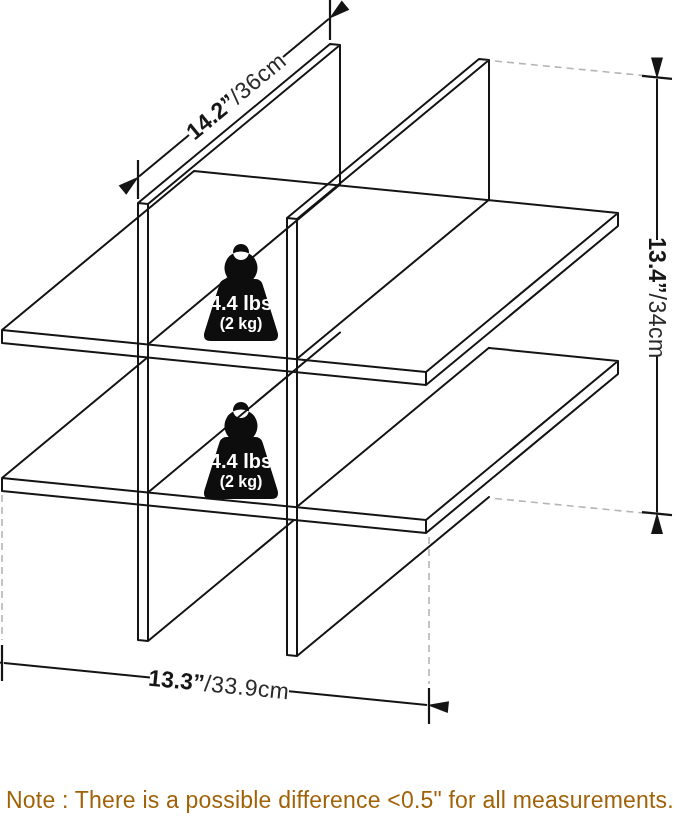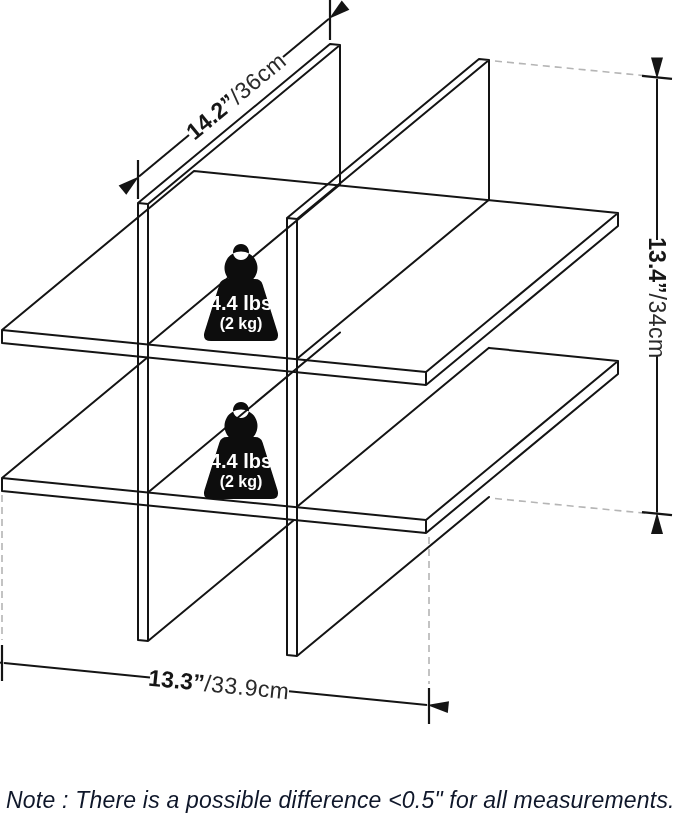--- a/index.html
+++ b/index.html
@@ -9,21 +9,21 @@
   .struct{fill:none;stroke:#141414;stroke-width:2;stroke-linecap:round;stroke-linejoin:round;}
   .dashed{fill:none;stroke:#b5b5b5;stroke-width:1.6;stroke-dasharray:7 5;stroke-linecap:butt;}
   .dimline{fill:none;stroke:#141414;stroke-width:2;stroke-linecap:butt;}
   .tick{fill:none;stroke:#141414;stroke-width:2.2;stroke-linecap:butt;}
   .dim-num{font-family:"Liberation Sans",sans-serif;font-weight:bold;font-size:23px;fill:#161616;}
   .dim-unit{font-family:"Liberation Sans",sans-serif;font-weight:normal;font-size:23px;fill:#2a2a2a;letter-spacing:0.5px;}
   .badge-shape{stroke:none;}
   .w1{font-family:"Liberation Sans",sans-serif;font-weight:bold;font-size:20px;fill:#ffffff;}
   .w2{font-family:"Liberation Sans",sans-serif;font-weight:bold;font-size:16px;fill:#ffffff;}
   .note{position:absolute;left:6px;top:787px;width:672px;font-size:23px;letter-spacing:0.2px;
-        color:#0f172a;white-space:nowrap;font-family:"Liberation Sans",sans-serif;font-style:italic;}
+        color:#a16207;white-space:nowrap;font-family:"Liberation Sans",sans-serif;}
 </style>
 </head>
 <body>
 
 <div class="page">
 
 <svg width="679" height="822" viewBox="0 0 679 822">
   <defs>
     <marker id="arr" markerUnits="userSpaceOnUse" markerWidth="24" markerHeight="16" viewBox="0 0 24 16" refX="1.5" refY="8" orient="auto-start-reverse">
       <path d="M1.5,8 L23,2 L23,14 Z" fill="#141414"></path>

